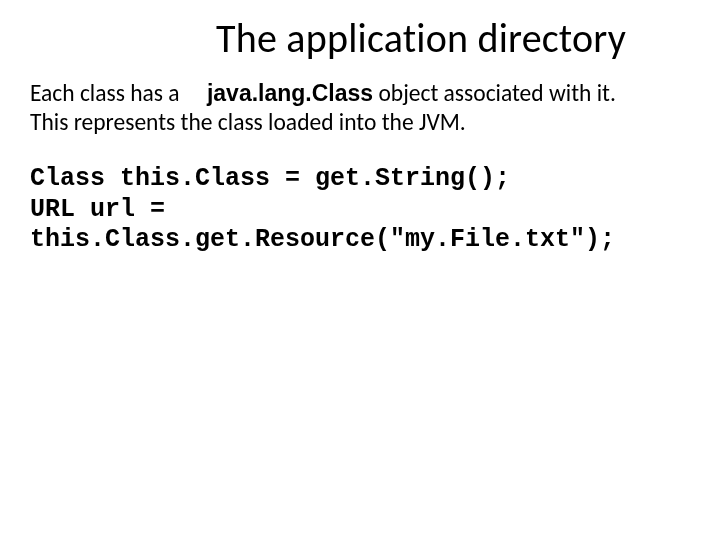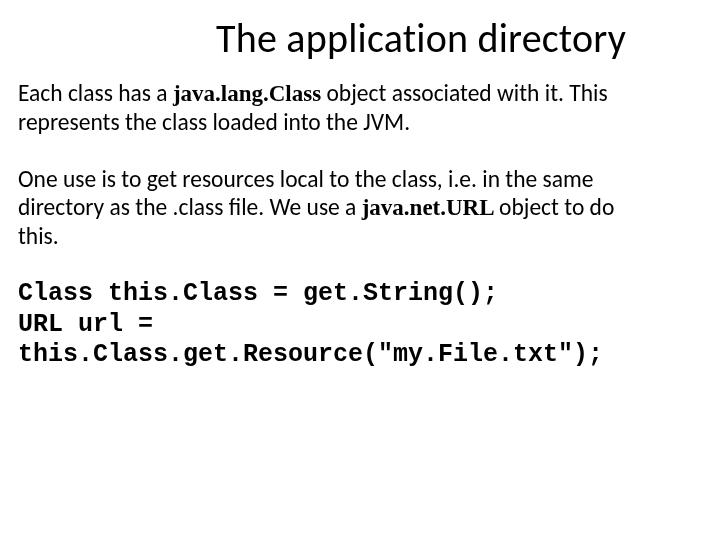--- a/index.html
+++ b/index.html
@@ -8,39 +8,40 @@
     width: 720px;
     height: 540px;
     background: #fff;
     font-family: Calibri, "Segoe UI", sans-serif;
     color: #000;
   }
   .slide {
     box-sizing: border-box;
     width: 652px;
     height: 540px;
-    padding: 10px 22px 0 18px;
+    padding: 10px 22px 0 30px;
   }
   .title {
     font-size: 40px;
     text-align: right;
     margin: 4px 4px 16px 0;
     font-weight: 400;
     letter-spacing: 0.2px;
   }
   .para {
     font-size: 23.5px;
     line-height: 1.22;
     margin: 0 0 28px 0;
     font-weight: 400;
   }
   .mono {
-    font-family: Liberation Serif, serif;
+    font-family: Liberation Sans, sans-serif;
     font-weight: bold;
     font-size: 23px;
+    margin-left: 22px;
   }
   .codeblock {
     font-family: "Courier New", Courier, monospace;
     font-weight: bold;
     font-size: 25px;
     line-height: 1.22;
     margin: 0 0 34px 0;
     white-space: pre-wrap;
   }
 </style>
@@ -48,22 +49,19 @@
 <body>
 
 <div class="slide">
 
   <div class="title">The application directory</div>
 
   <p class="para">
     <span>Each class has a </span><span class="mono">java.lang.Class</span><span> object associated with it. This represents the class loaded into the JVM.</span>
   </p>
 
-  <p class="para">
-    <span>One use is to get resources local to the class, i.e. in the same directory as the .class file. We use a </span><span class="mono"> java.net.URL </span><span> object to do this.</span>
-  </p>
 
   <div class="codeblock"><span>Class this.Class = get.String();</span>
 <span>URL url =</span>
 <span>this.Class.get.Resource("my.File.txt");</span></div>
 
 
 </div>
 
 </body></html>

